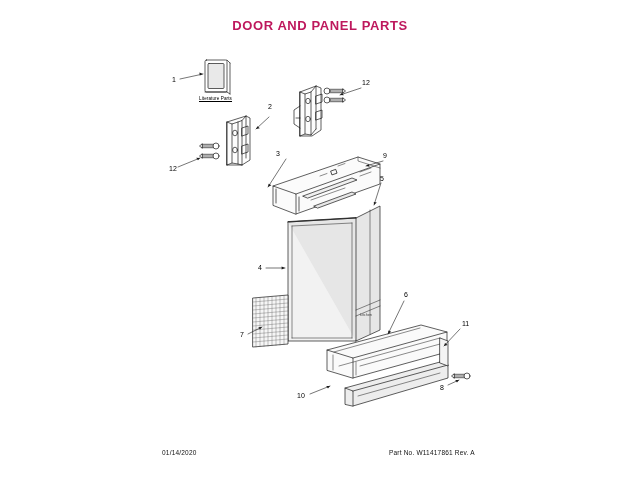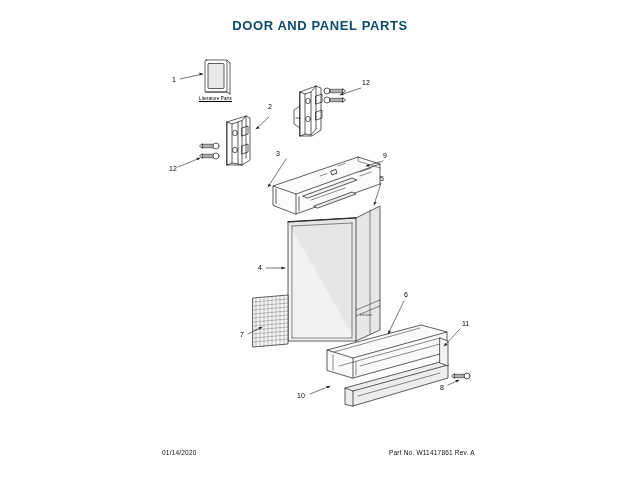--- a/index.html
+++ b/index.html
@@ -21,21 +21,21 @@
   }
   #title {
     position: absolute;
     top: 18px;
     left: 0;
     width: 640px;
     text-align: center;
     font-size: 13px;
     font-weight: bold;
     letter-spacing: 0.6px;
-    color: #0c4a6e;
+    color: #be185d;
   }
   #diagram {
     position: absolute;
     top: 0;
     left: 0;
     width: 640px;
     height: 480px;
   }
   .footer-text {
     position: absolute;

